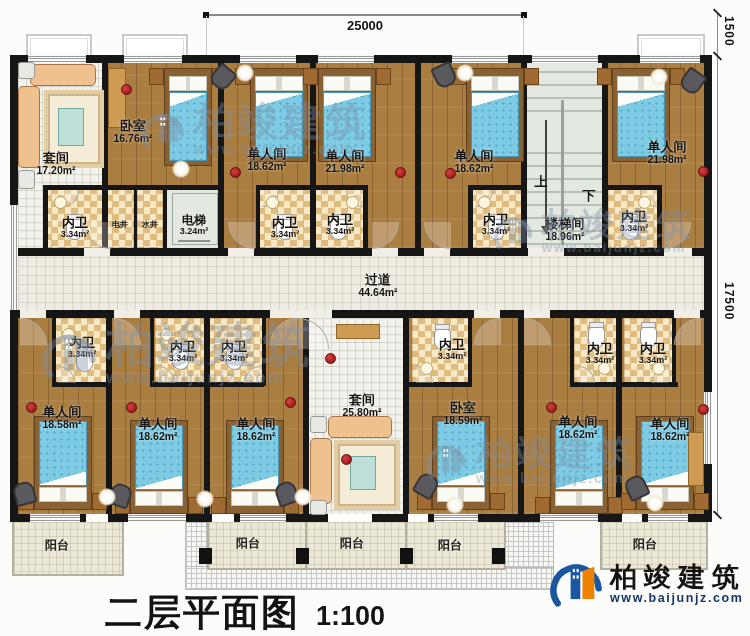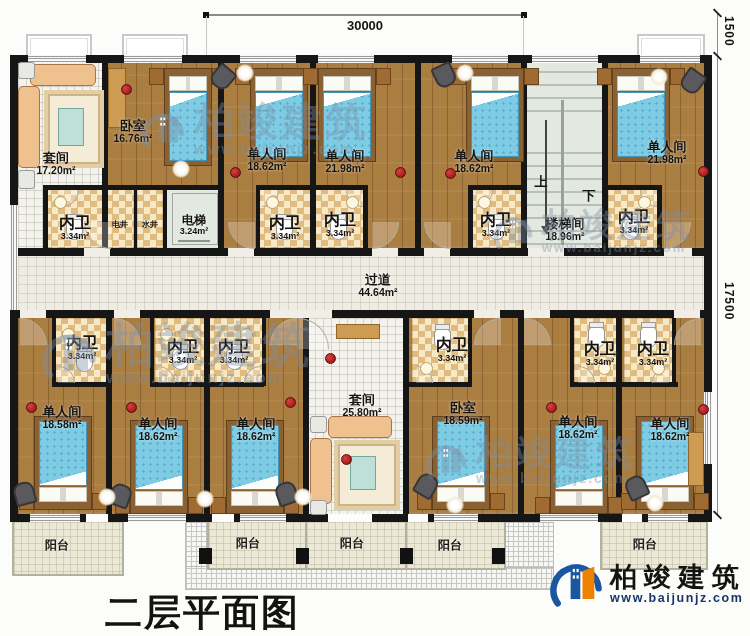--- a/index.html
+++ b/index.html
@@ -61,21 +61,21 @@
   .dot{position:absolute;width:9px;height:9px;border-radius:50%;background:radial-gradient(circle at 35% 35%,#d84040,#8c0f0f);border:1px solid #5e0a0a}
   .wc{position:absolute;width:15px;height:20px;background:#fff;border:1.5px solid #8f8f8f;border-radius:7px 7px 10px 10px}
   .wc::before{content:"";position:absolute;left:0;right:0;top:-5px;height:4px;background:#ededed;border:1px solid #9a9a9a}
   .basin{position:absolute;width:11px;height:11px;border-radius:50%;background:#fdf6e3;border:1.5px solid #b9a05c}
   .col{position:absolute;background:#111}
   
   .rlabel{position:absolute;transform:translate(-50%,-50%);text-align:center;font-weight:bold;
     line-height:1.1;white-space:nowrap;text-shadow:0 0 3px rgba(255,255,255,.7)}
   .rlabel .nm{font-size:13px;display:block}
   .rlabel .ar{font-size:10.5px;display:block}
-  .sm .nm{font-size:16px}.sm .ar{font-size:9px}
+  .sm .nm{font-size:13px}.sm .ar{font-size:9px}
   .xs{font-size:8px;font-weight:bold;transform:translate(-50%,-50%);position:absolute;white-space:nowrap}
   .stx{position:absolute;font-size:13px;font-weight:bold;transform:translate(-50%,-50%)}
   
   .dline{position:absolute;background:#8a8a8a}
   .ext{position:absolute;background:#c9c9c9}
   .sq{position:absolute;width:6px;height:6px;background:#111}
   .tick{position:absolute;width:11px;height:2px;background:#222;transform:rotate(45deg)}
   .dtext{position:absolute;font-size:13px;font-weight:bold;text-align:center}
   .vtext{position:absolute;writing-mode:vertical-rl;font-size:12px;font-weight:bold;letter-spacing:1px}
   
@@ -110,21 +110,21 @@
           <rect x="26.5" y="18" width="2" height="3" fill="#fff"></rect>
 </g>
       </defs>
     </svg>
 
 <div class="dline" style="left:206px;top:14px;width:318px;height:2px"></div>
 <div class="sq" style="left:203px;top:12px"></div>
 <div class="sq" style="left:521px;top:12px"></div>
 <div class="ext" style="left:206px;top:16px;width:1px;height:40px"></div>
 <div class="ext" style="left:523px;top:16px;width:1px;height:40px"></div>
-<div class="dtext" style="left:320px;top:18px;width:90px">30000</div>
+<div class="dtext" style="left:320px;top:18px;width:90px">25000</div>
 <div class="dline" style="left:717px;top:13px;width:1px;height:44px"></div>
 <div class="tick" style="left:712px;top:12px"></div>
 <div class="tick" style="left:712px;top:55px"></div>
 <div class="vtext" style="left:722px;top:16px">1500</div>
 <div class="dline" style="left:717px;top:57px;width:1px;height:458px"></div>
 <div class="tick" style="left:712px;top:514px"></div>
 <div class="vtext" style="left:722px;top:282px">17500</div>
 
 <div class="bump" style="left:26px;top:34px;width:62px;height:22px"></div>
 <div class="bump" style="left:122px;top:34px;width:62px;height:22px"></div>
@@ -561,20 +561,21 @@
         <use href="#bj"></use>
       </svg>
   <div>
         <div class="wm-n" style="font-size:36px">柏竣建筑</div>
         <div class="wm-u" style="font-size:14px">www.baijunjz.com</div>
       </div>
 </div>
 
 <div class="titlerow">
   <span class="t">二层平面图</span>
+  <span class="s">1:100</span>
 </div>
 <div class="info">
 </div>
 <div class="logo">
   <svg viewBox="0 0 52 52" width="56" height="56">
         <use href="#bj"></use>
       </svg>
   <div>
     <div class="ln">柏竣建筑</div>
     <div class="lu">www.baijunjz.com</div>

